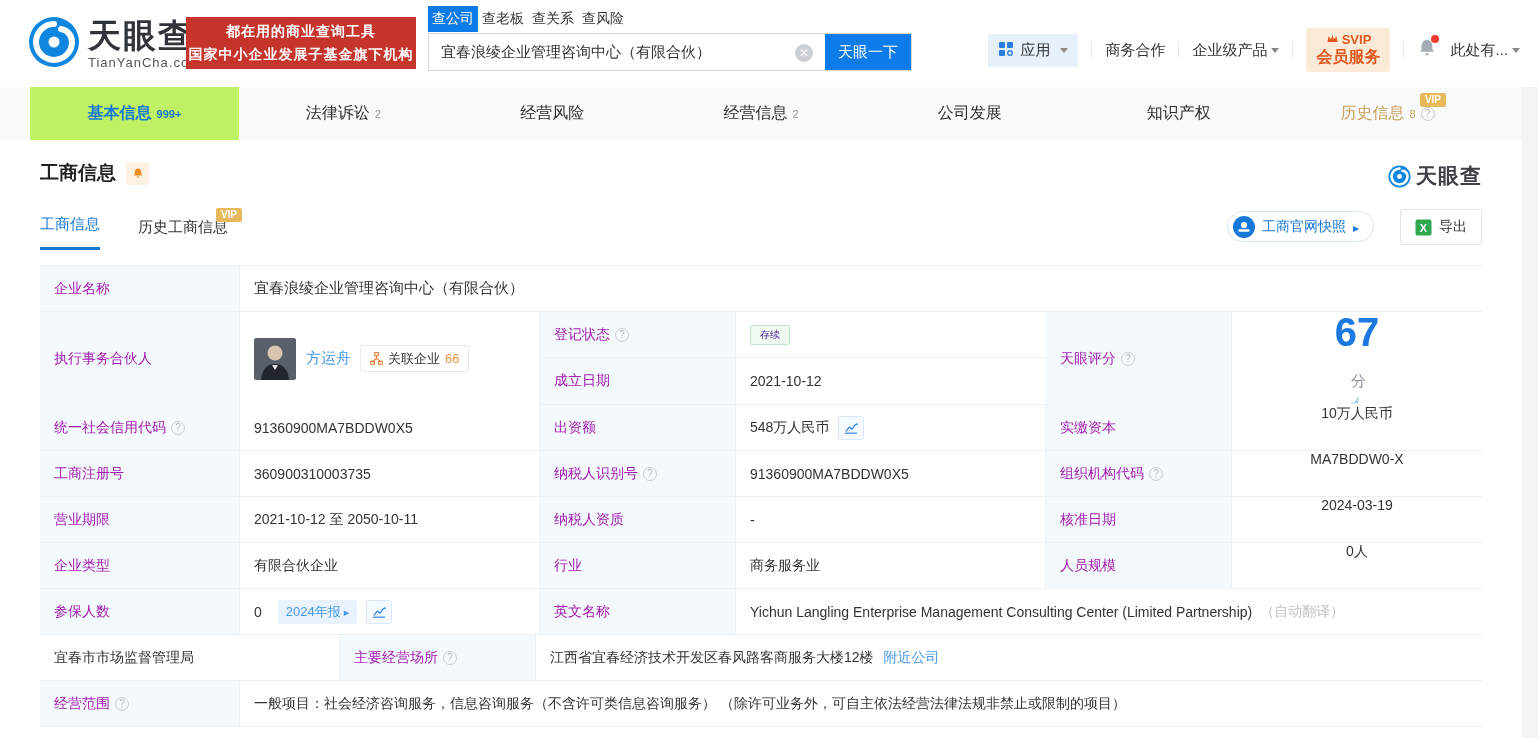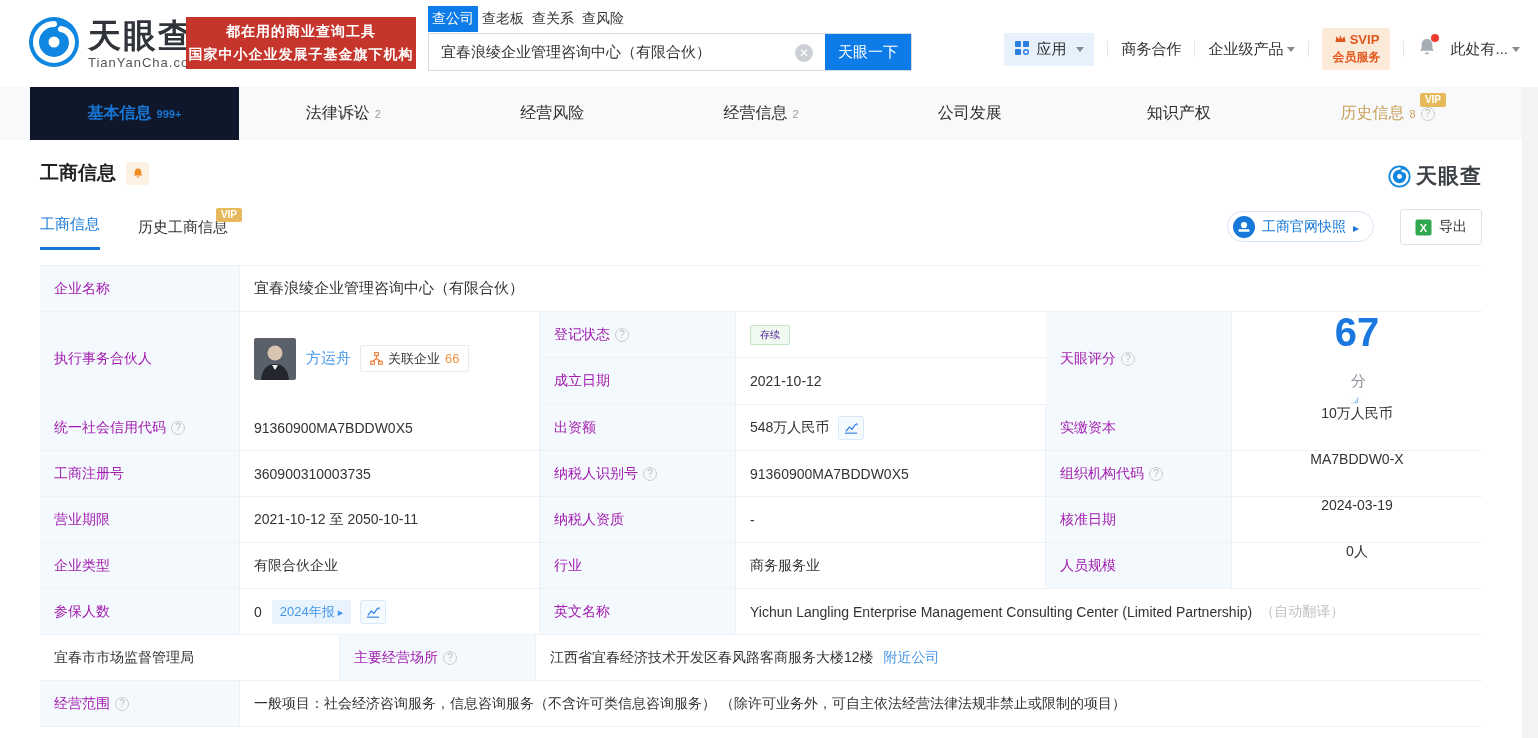--- a/index.html
+++ b/index.html
@@ -27,31 +27,31 @@
   .sbtn { position:absolute; right:0; top:0; width:86px; height:36px; background:#0e7ce8; color:#fff;
     border:0; font-size:15px; cursor:pointer; font-family:inherit; }
   .topnav { position:absolute; right:18px; top:28px; display:flex; align-items:center; gap:13px; font-size:15px; }
   .tsep { width:1px; height:16px; background:#e8e8e8; }
   .apps { display:flex; align-items:center; gap:6px; background:#e7f1fc; padding:7px 10px; border-radius:2px; cursor:pointer; }
   .caret { display:inline-block; width:0; height:0; border-left:4px solid transparent;
     border-right:4px solid transparent; border-top:5px solid #888; margin-left:4px; }
   .navitem { display:flex; align-items:center; cursor:pointer; white-space:nowrap; }
   .svip { background:#fcead9; border-radius:3px; padding:4px 10px; text-align:center; cursor:pointer; }
   .svip .l1 { color:#e2571c; font-weight:bold; font-size:13px; display:flex; align-items:center; gap:3px; justify-content:center;}
-  .svip .l2 { color:#e2571c; font-size:12px; font-weight:bold; margin-top:1px; }
+  .svip .l2 { color:#e2571c; font-size:16px; font-weight:bold; margin-top:1px; }
   .bellwrap { position:relative; cursor:pointer; }
   .reddot { position:absolute; right:-2px; top:-3px; width:8px; height:8px; border-radius:50%; background:#f03b30; }
 
   
   .wrap { width:1522px; background:#fff; height:651px; }
   .maintabs { display:flex; height:53px; background:#f8f9fa; padding:0 30px; }
   .mtab { flex:1; display:flex; align-items:center; justify-content:center; font-size:16px; color:#2d2d2d;
     cursor:pointer; position:relative; }
   .mtab .cnt { font-size:11px; color:#9b9b9b; margin-left:5px; }
-  .mtab.active { background:#0f172a; color:#1878d8; font-weight:bold; }
+  .mtab.active { background:#bef264; color:#1878d8; font-weight:bold; }
   .mtab.active .cnt { color:#1878d8; }
   .mtab.gold { color:#c9a05a; }
   .mtab.gold .cnt { color:#c9a05a; }
   .vipchip { background:#e8b95a; color:#fff; font-size:10px; font-weight:bold; border-radius:2px;
     padding:1px 5px; position:absolute; line-height:12px; }
   .mtab .vipchip { top:6px; right:46px; }
   .q-ic { display:inline-block; width:14px; height:14px; border:1px solid #ccc; border-radius:50%;
     color:#bbb; font-size:10px; line-height:12px; text-align:center; margin-left:5px; flex:none; }
   .q-ic::before { content:"?"; }
 
@@ -94,21 +94,21 @@
   .subrow .lab { width:196px; }
   .subrow .val { width:310px; }
   .link { color:#4697e8; cursor:pointer; }
   .avatar { width:42px; height:42px; border-radius:3px; background:#596069; overflow:hidden; flex:none; }
   .relbadge { display:flex; align-items:center; gap:5px; border:1px solid #ebebeb; border-radius:2px;
     height:27px; padding:0 9px; margin-left:9px; font-size:13px; color:#333; cursor:pointer; background:#fff;}
   .relbadge .num { color:#ef9345; }
   .greenbadge { background:#f0faf1; border:1px solid #bfe5c5; color:#4c1d95; font-size:10px;
     border-radius:2px; padding:2px 9px; }
   .reportbadge { background:#e8f3fd; color:#4697e8; font-size:13px; border-radius:2px;
-    padding:3px 8px; margin-left:10px; cursor:pointer; display:flex; align-items:center; gap:3px;}
+    padding:3px 8px; margin-left:16px; cursor:pointer; display:flex; align-items:center; gap:3px;}
   .reportbadge .arr::after { content:"▸"; font-size:11px; }
   .chart-ic-box { width:26px; height:24px; border:1px solid #dbe7f2; background:#f5fafe; border-radius:3px;
     display:flex; align-items:center; justify-content:center; margin-left:9px; cursor:pointer; }
   .score-num { font-size:40px; font-weight:bold; color:#1b78e0; line-height:1; }
   .score-unit { font-size:15px; color:#8a8f96; margin:14px 0 0 3px; }
   .score-cell { gap:6px; padding:0 8px; }
   .note { color:#c2c2c2; }
   .gap8 { margin-left:8px; } .gap10 { margin-left:10px; }
 </style>
 </head>

